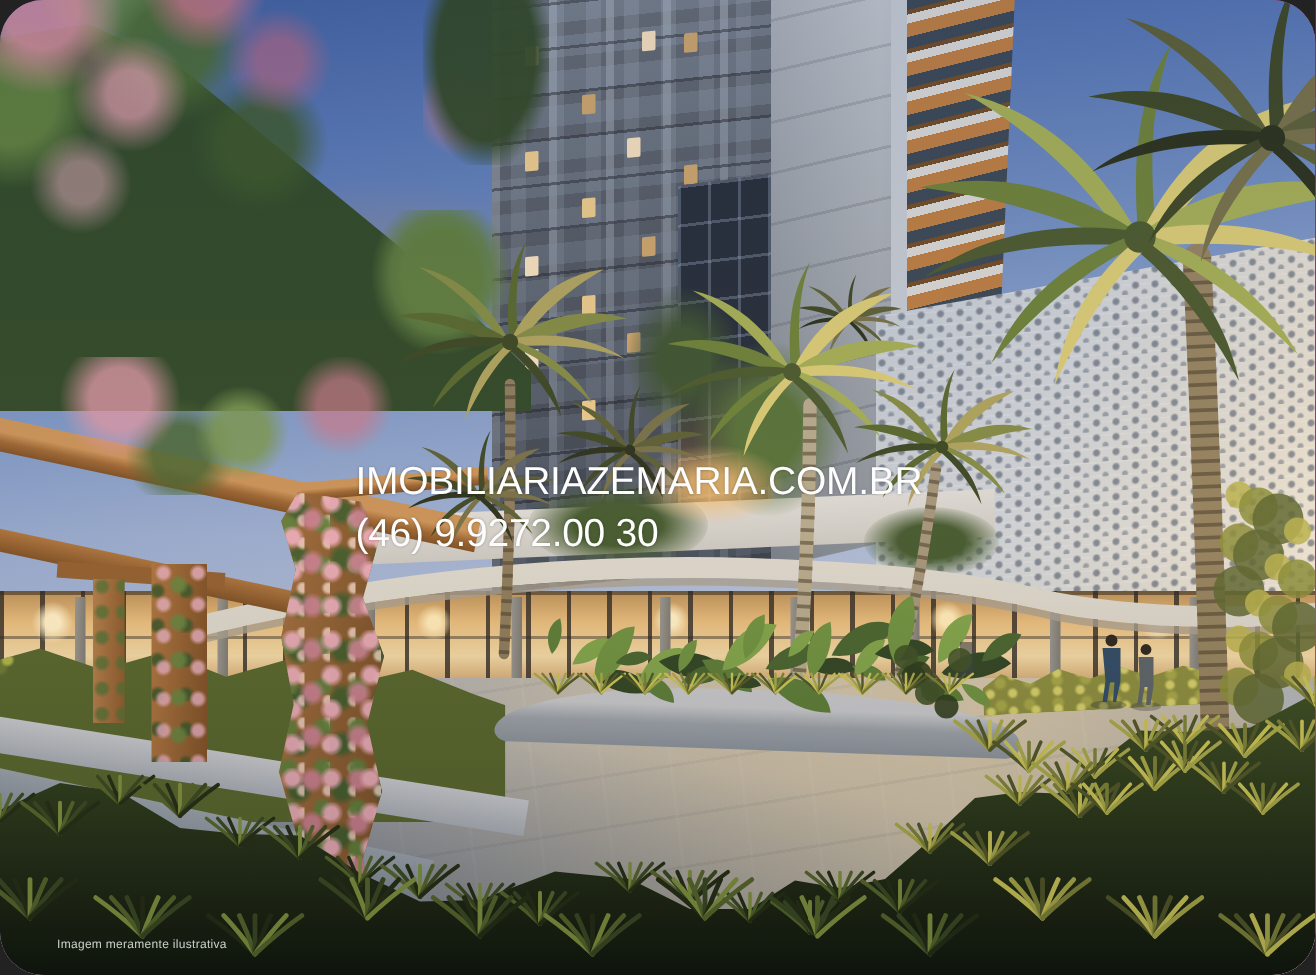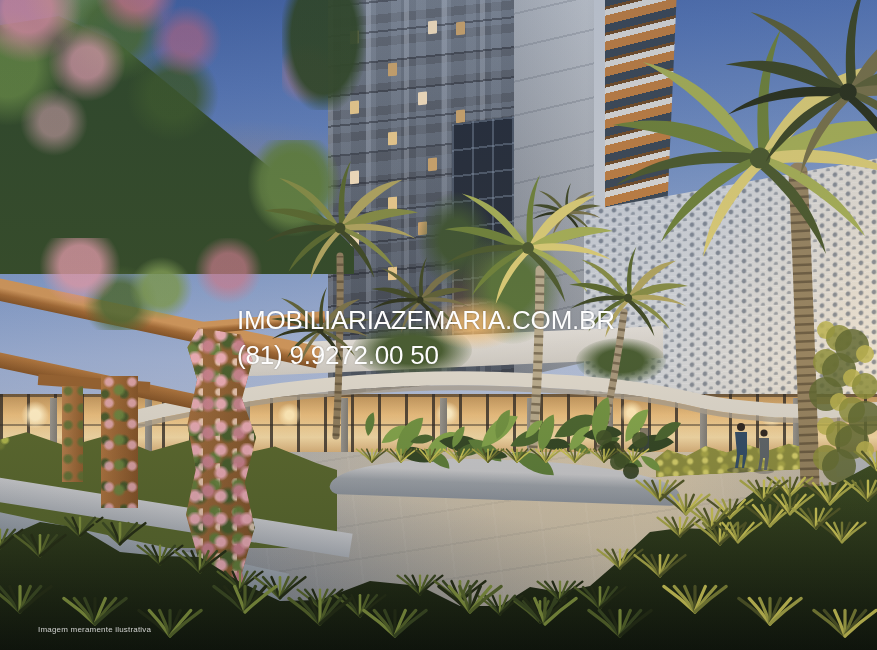--- a/index.html
+++ b/index.html
@@ -1,17 +1,17 @@
 <!DOCTYPE html>
 <html><head>
 <meta charset="utf-8">
 <style>
   html,body{margin:0;padding:0;background:#222;}
   .scene{position:relative;width:877px;height:650px;overflow:hidden;
-         font-family:"Liberation Sans",sans-serif;background:#ec4899;}
+         font-family:"Liberation Sans",sans-serif;background:#ec4899;border-radius:29px;}
   .scene *{position:absolute;}
   
   .sky{inset:0;background:linear-gradient(172deg,#3d5c9c 0%,#5474b2 16%,#7390c2 34%,#9dafd2 52%,#c3cdde 70%,#dcdfe4 88%);}
   .cloud{left:120px;top:118px;width:260px;height:100px;
          background:radial-gradient(ellipse at 50% 50%,rgba(124,128,152,.75),rgba(124,128,152,0) 68%);}
   
   .towerMain{left:328px;top:-34px;width:186px;height:420px;transform:skewY(-6deg);
     background:
       linear-gradient(180deg,rgba(240,225,205,.16),rgba(15,20,32,.38)),
       repeating-linear-gradient(180deg,rgba(20,26,38,.55) 0 2px,rgba(20,26,38,0) 2px 30px),
@@ -740,16 +740,16 @@
         <path d="M633 462 q 2.5600000000000005 -7.2 5.2 -12.8" stroke="#7c8136" stroke-width="1.6" fill="none" stroke-linecap="round"></path>
         <path d="M633 462 q 5.120000000000001 -7.2 10.4 -12.8" stroke="#4f5526" stroke-width="1.6" fill="none" stroke-linecap="round"></path>
         <path d="M633 462 q 7.6800000000000015 -7.2 15.600000000000001 -12.8" stroke="#c9c355" stroke-width="1.6" fill="none" stroke-linecap="round"></path>
       </g>
   </svg>
 
   <div class="grade"></div>
 
   <div class="adtext">
     <div>IMOBILIARIAZEMARIA.COM.BR</div>
-    <div>(81) 9.9272.00 50</div>
+    <div>(46) 9.9272.00 30</div>
   </div>
   <div class="wm">Imagem meramente ilustrativa</div>
 </div>
 
 </body></html>

